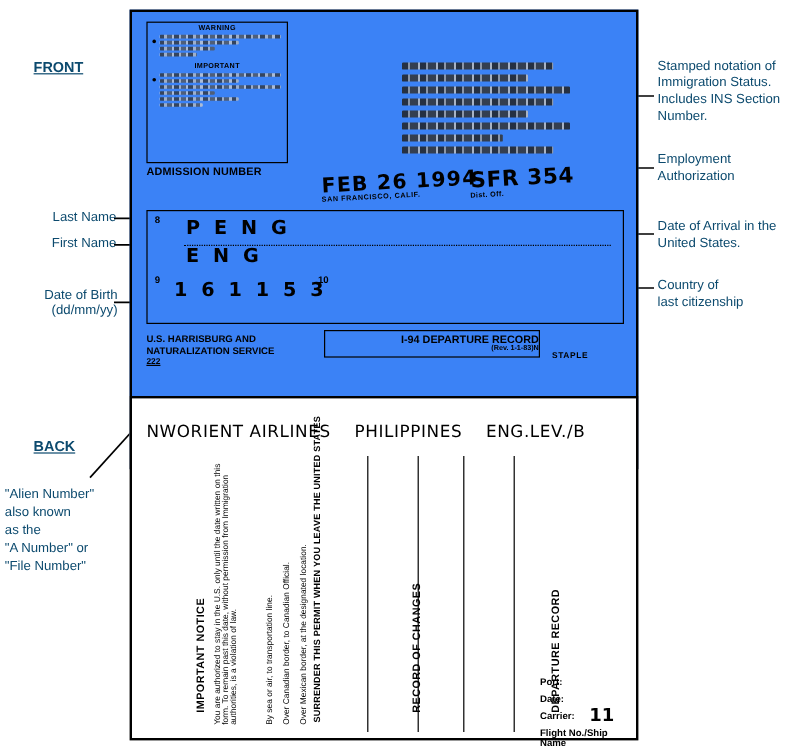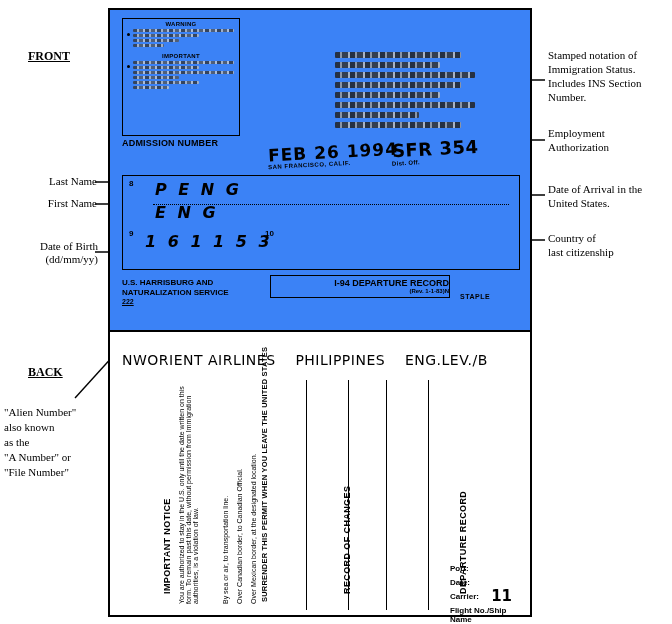--- a/index.html
+++ b/index.html
@@ -14,22 +14,21 @@
     font-family: "Liberation Sans", sans-serif;
     color: #000000;
     overflow: hidden;
   }
   .abs { position: absolute; }
 
   
   .annot {
     font-size: 11px;
     line-height: 13px;
-    color: #000000;
-    font-family: Liberation Serif, serif;
+    color: #0c4a6e;
   }
   .annot.underline { text-decoration: underline; font-weight: bold; font-size: 12px; }
 
   
   .card-front {
     left: 108px; top: 8px; width: 424px; height: 383px;
     border: 2px solid #000;
     background: #3b82f6;
     box-sizing: border-box;
   }
@@ -126,21 +125,20 @@
     box-sizing: border-box;
   }
   .fld-num {
     font-size: 8px; font-weight: bold;
   }
   .handwrite {
     font-family: "DejaVu Sans", sans-serif;
     font-size: 16px;
     font-weight: bold;
     letter-spacing: 3px;
-    font-style: italic;
   }
   .dotted {
     border-bottom: 1px dotted #000;
   }
   .notice-box {
     left: 118px; top: 62px; width: 270px; height: 20px;
     border: 1.5px solid #000;
     box-sizing: border-box;
     display: flex; align-items: center; justify-content: center;
     font-size: 8px; font-weight: bold; letter-spacing: .2px;

